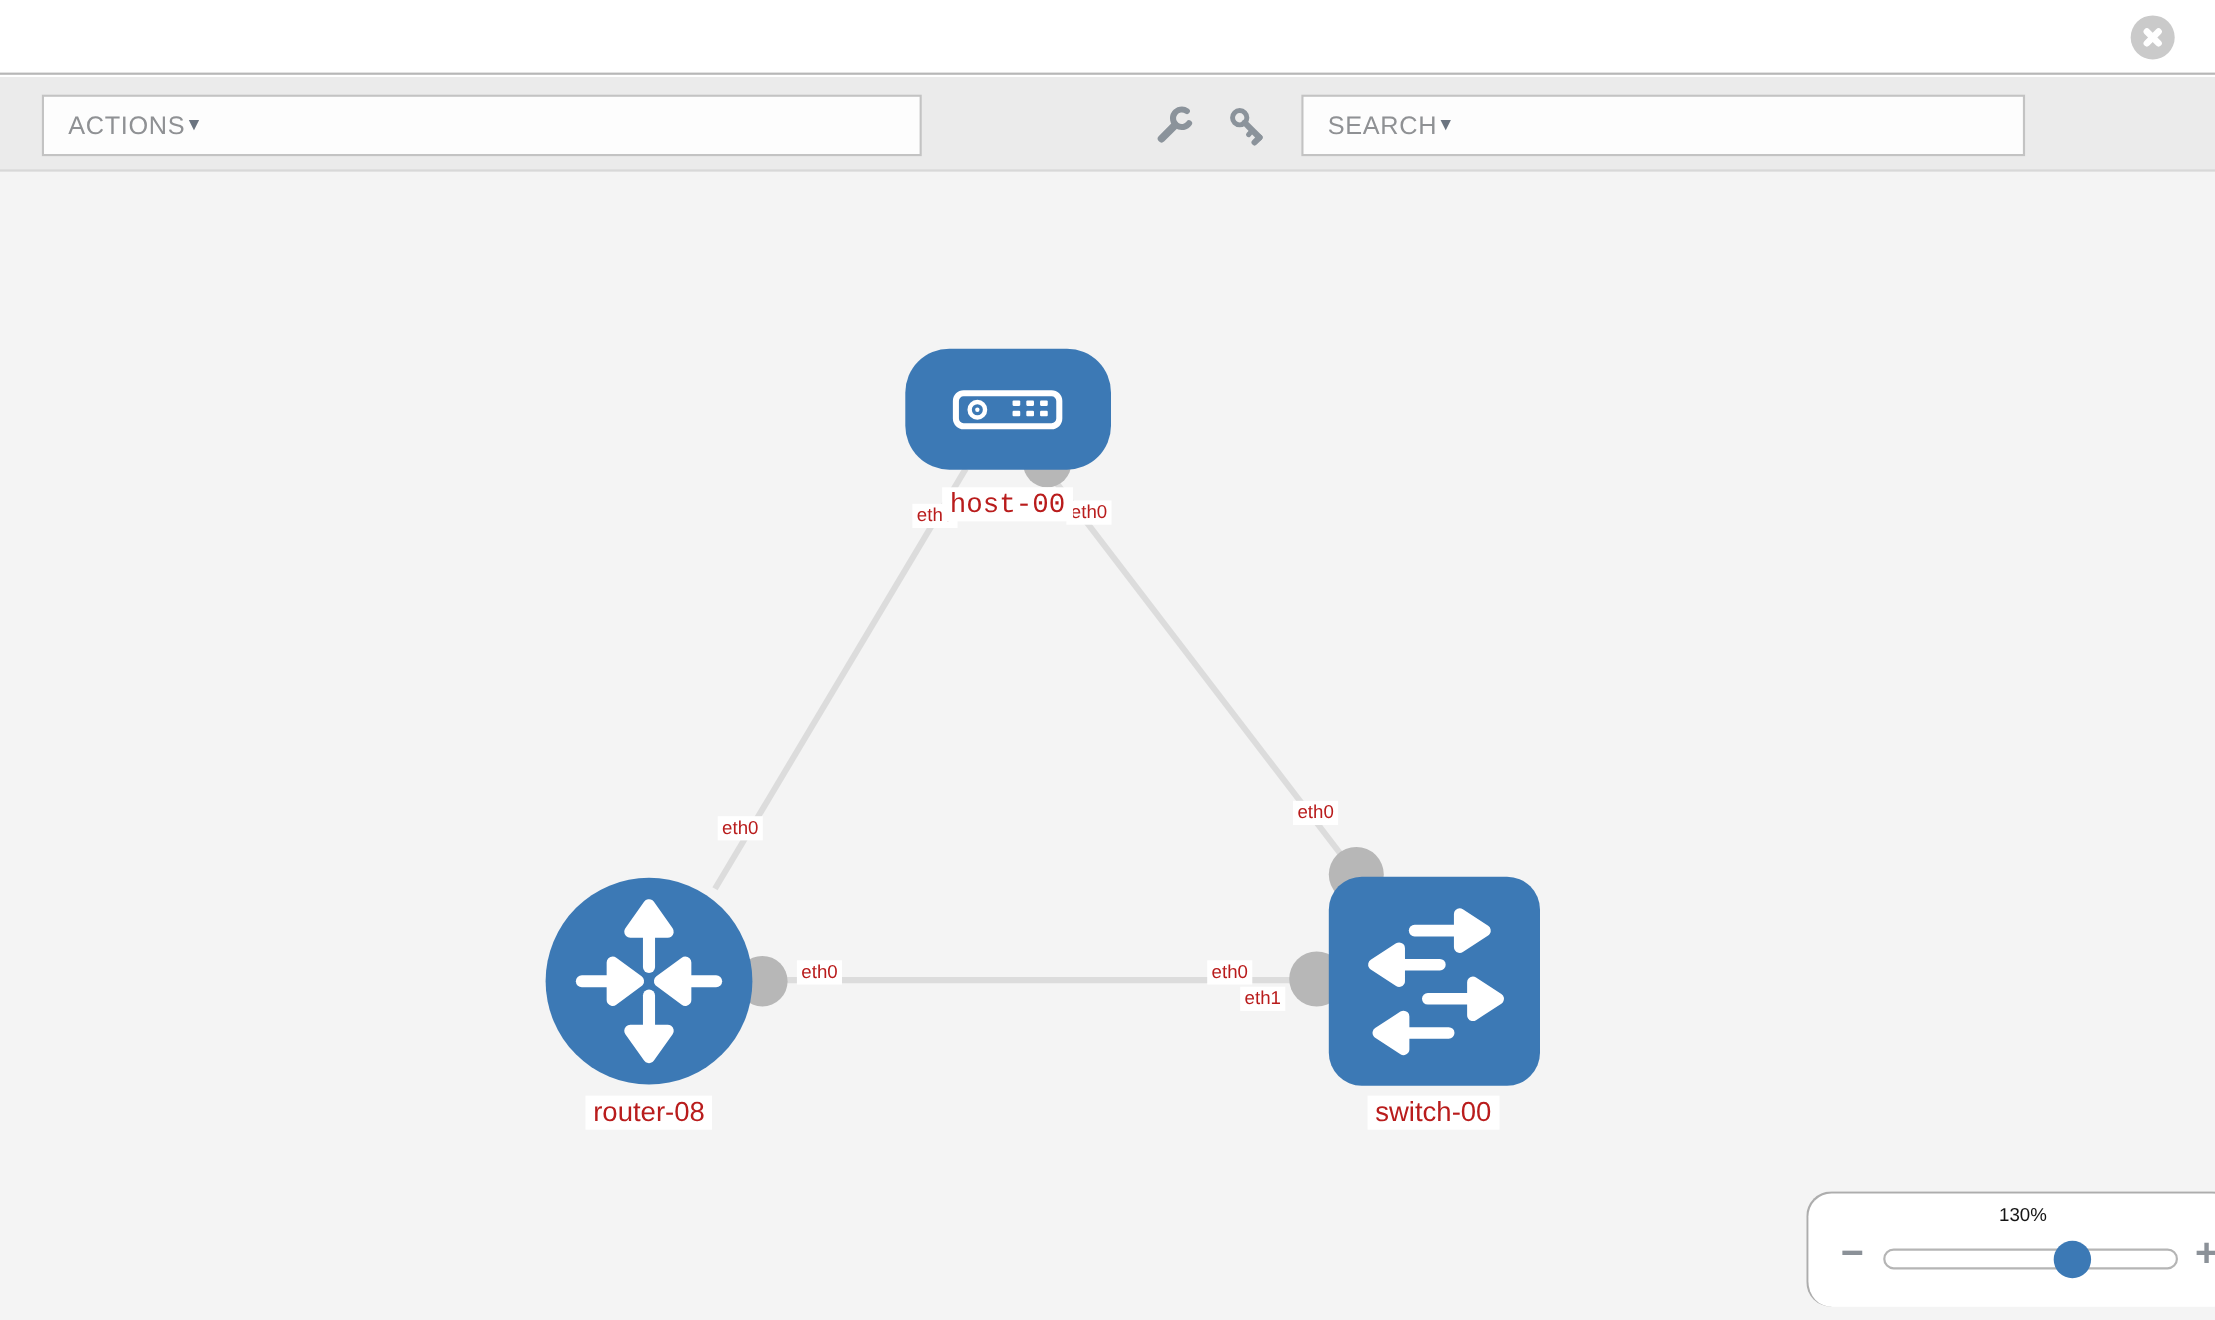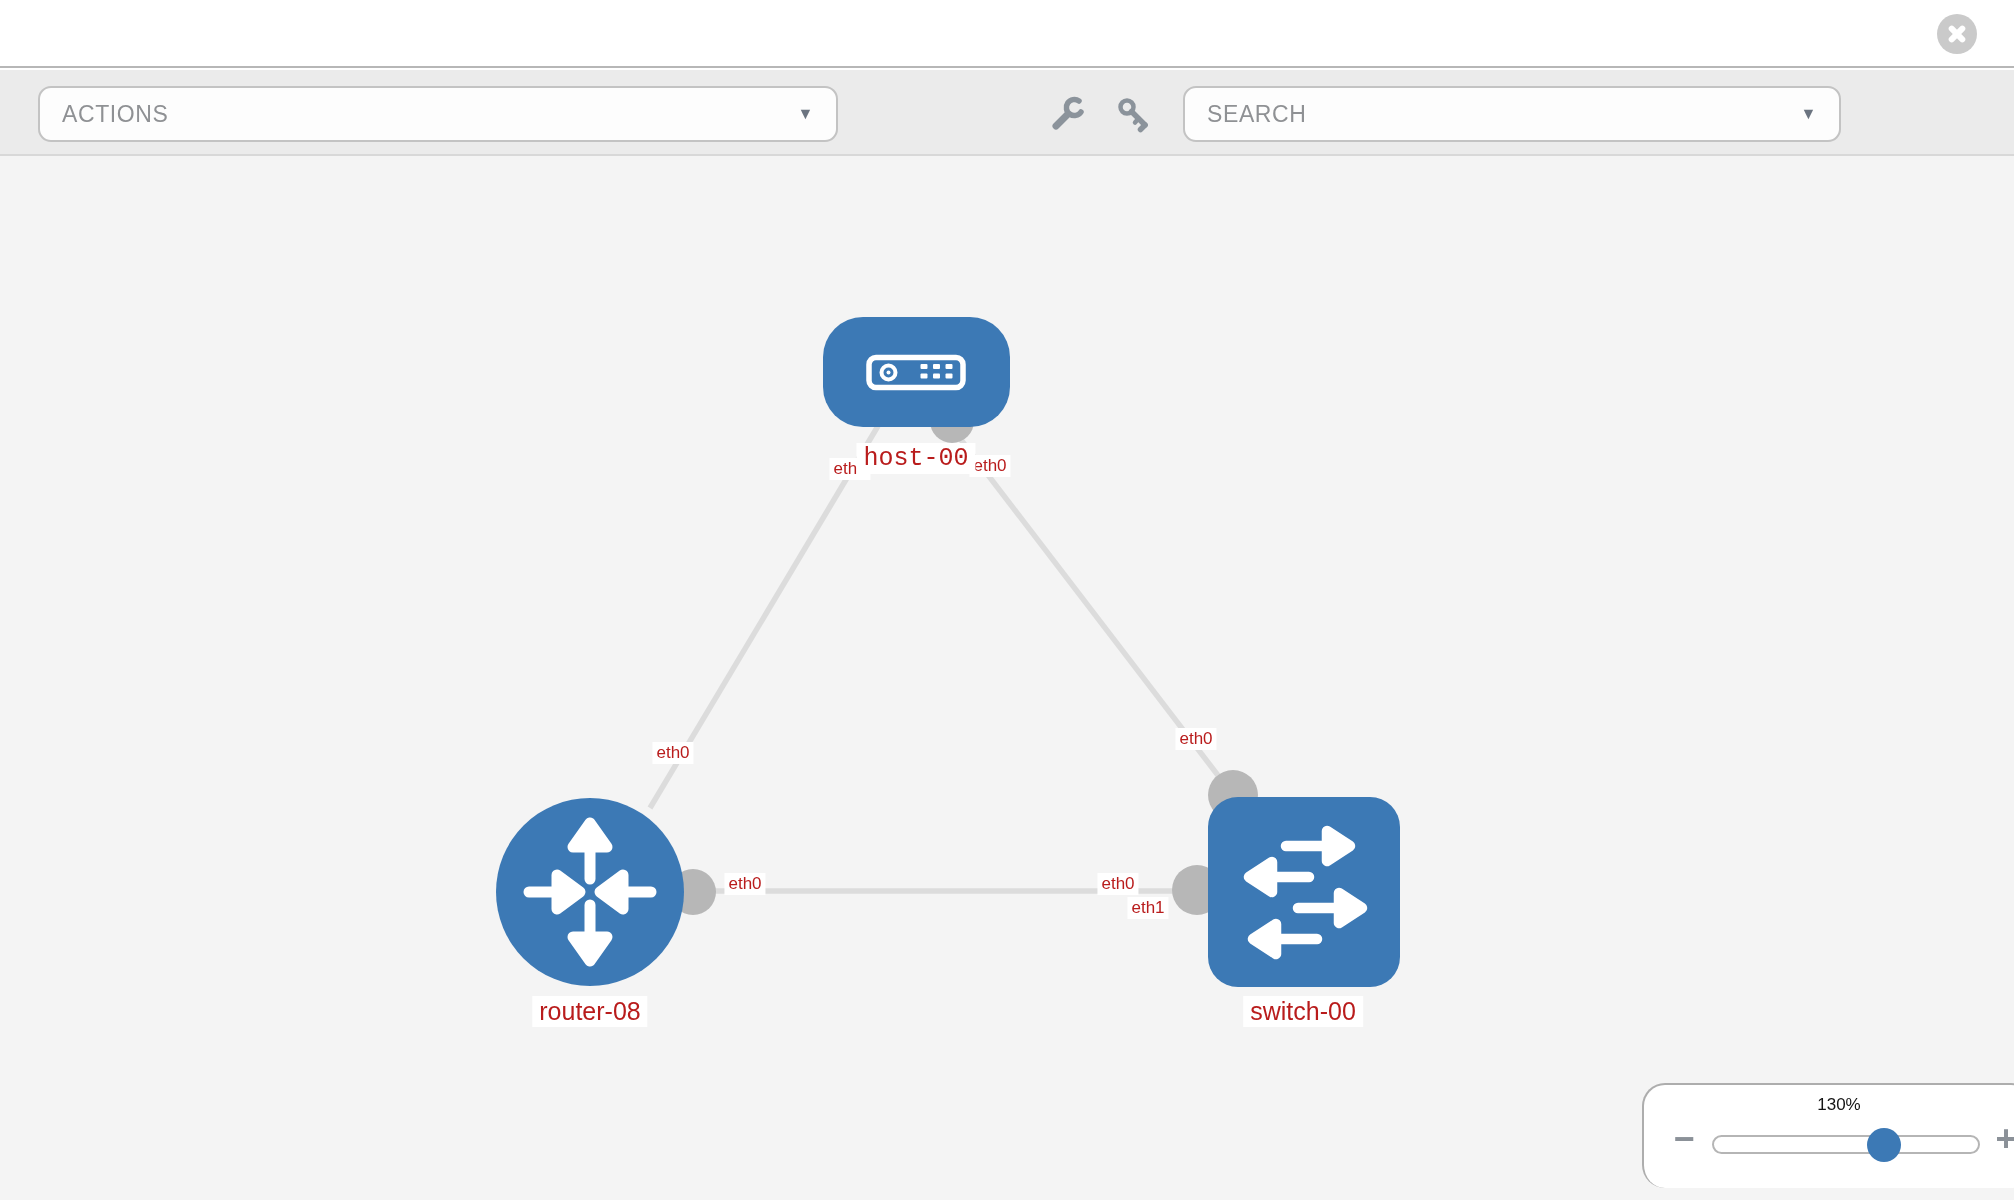--- a/index.html
+++ b/index.html
@@ -32,22 +32,22 @@
   .close-x::before { transform:translate(-50%,-50%) rotate(45deg); }
   .close-x::after  { transform:translate(-50%,-50%) rotate(-45deg); }
 
   
   .toolbar {
     position:absolute; top:70px; left:0; width:2014px; height:86px;
     background:#ebebeb; border-bottom:2px solid #d8d8d8; z-index:30;
   }
   .select-box {
     position:absolute; top:16px; height:56px;
-    background:#fdfdfd; border:2px solid #c3c3c3; border-radius:13px;
-    display:flex; align-items:center; justify-content:space-between;
+    background:#fdfdfd; border:2px solid #c3c3c3; border-radius:0;
+    display:flex; align-items:center; 
     padding:0 22px; font-size:23px; color:#8f9194; letter-spacing:0.6px;
     cursor:pointer;
   }
   .actions-box { left:38px;  width:800px; }
   .search-box  { left:1183px; width:658px; }
   .caret { color:#6b7480; font-size:16px; line-height:1; }
   .tool-btn {
     position:absolute; top:25px; width:40px; height:40px;
     background:transparent; border:none; cursor:pointer; padding:0;
   }

